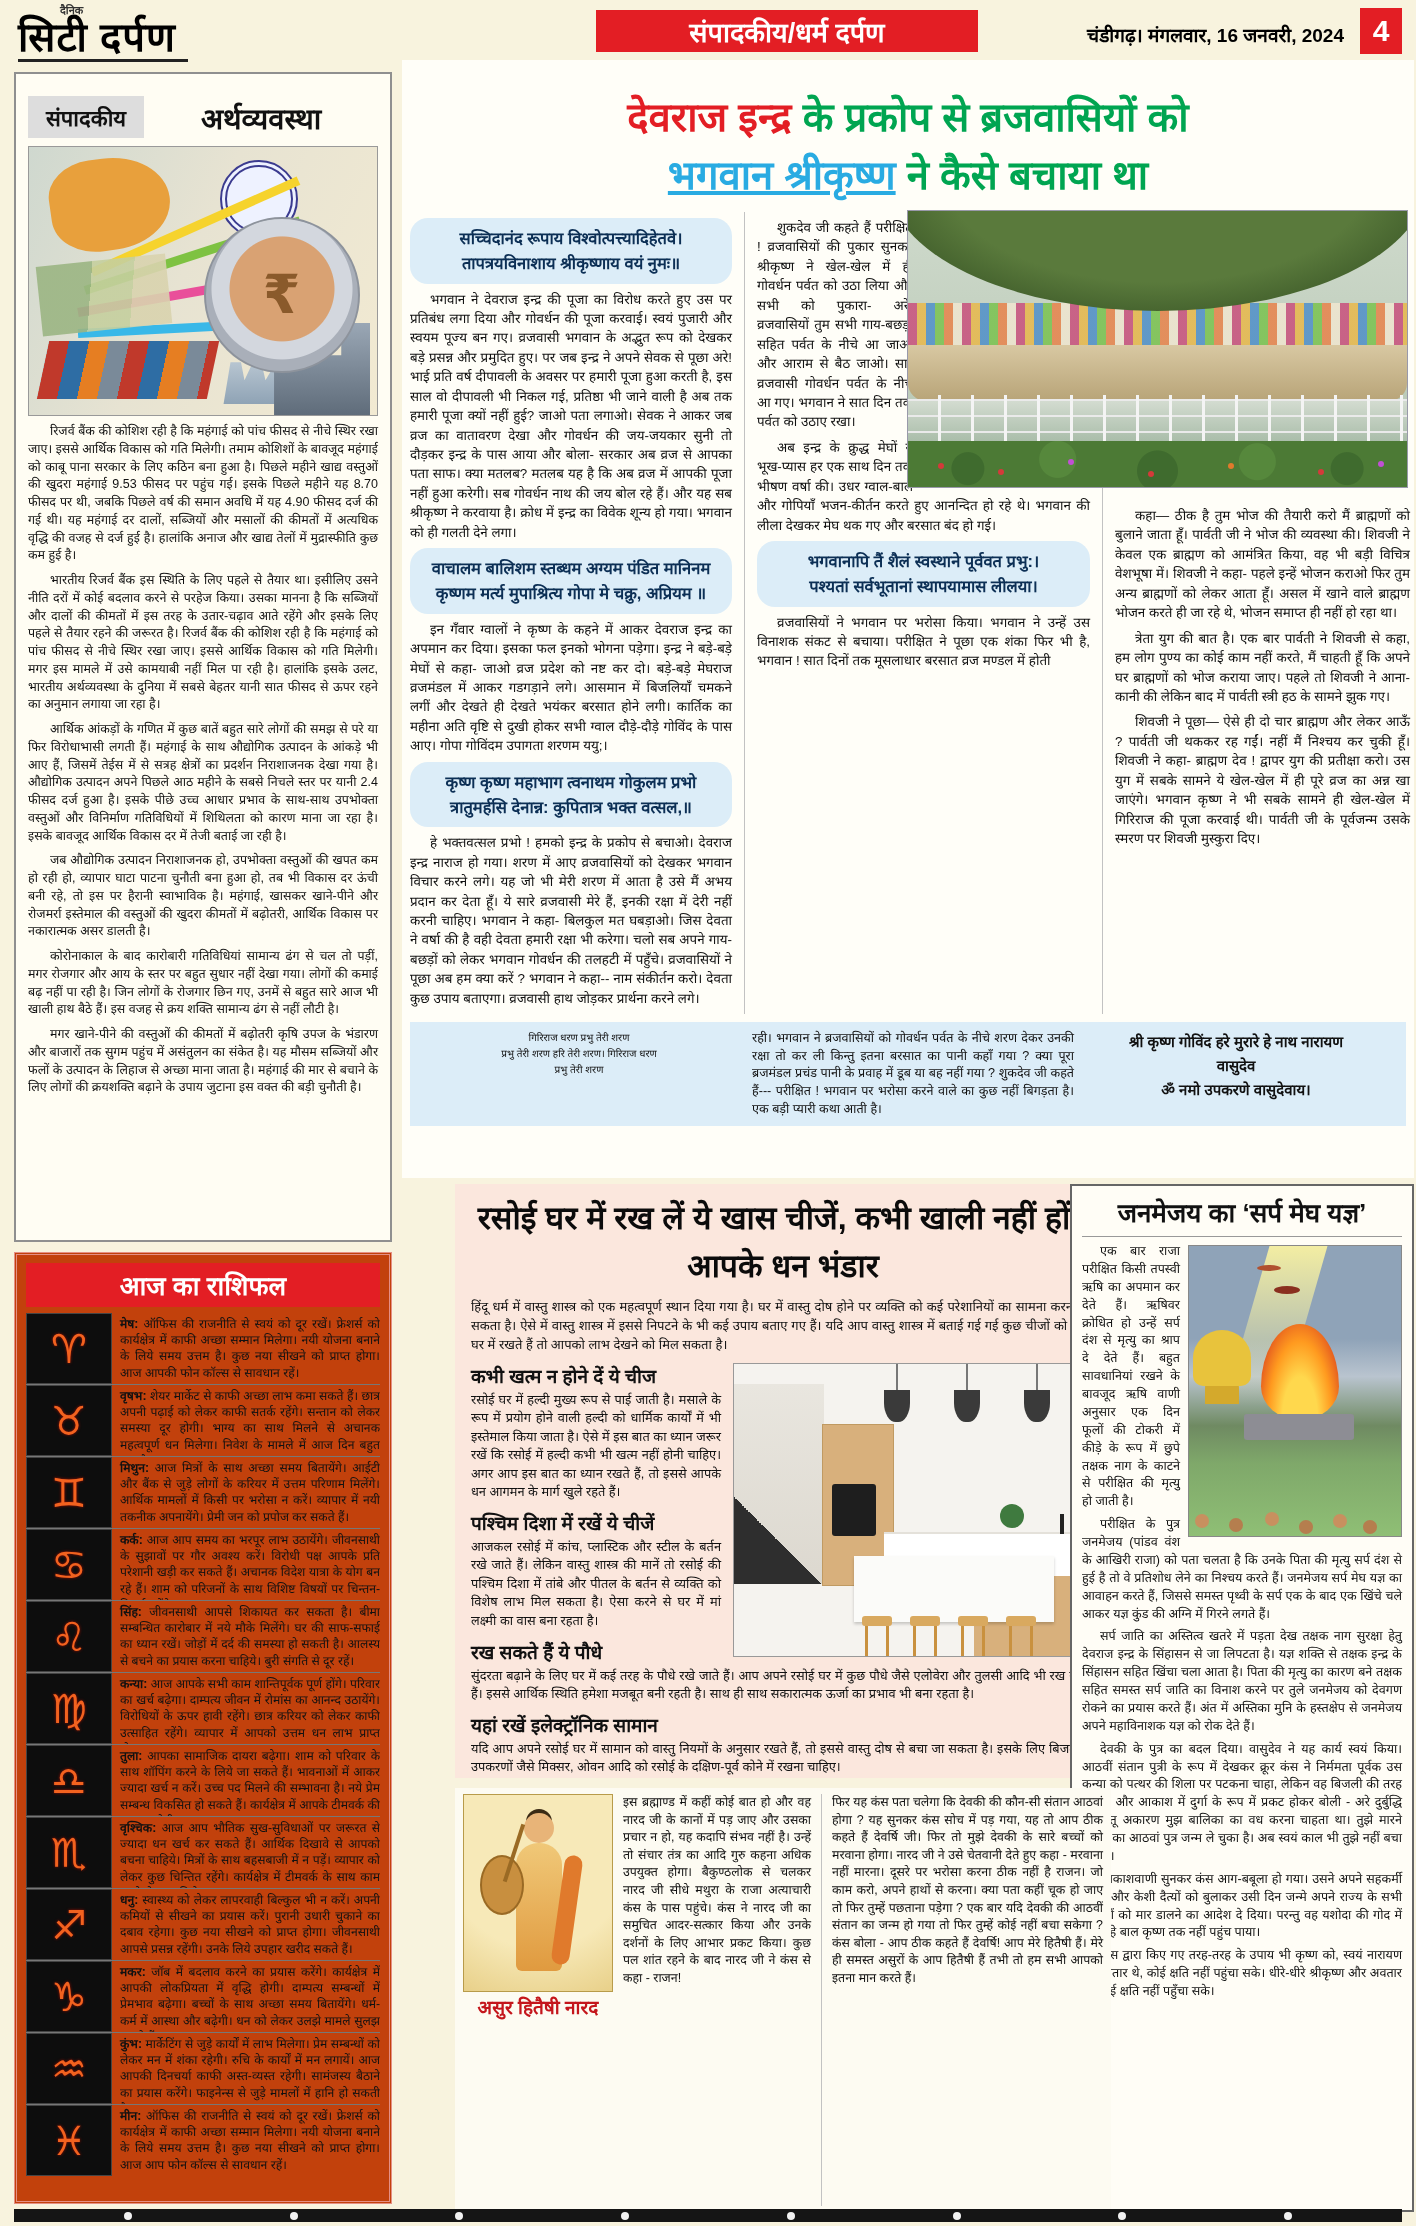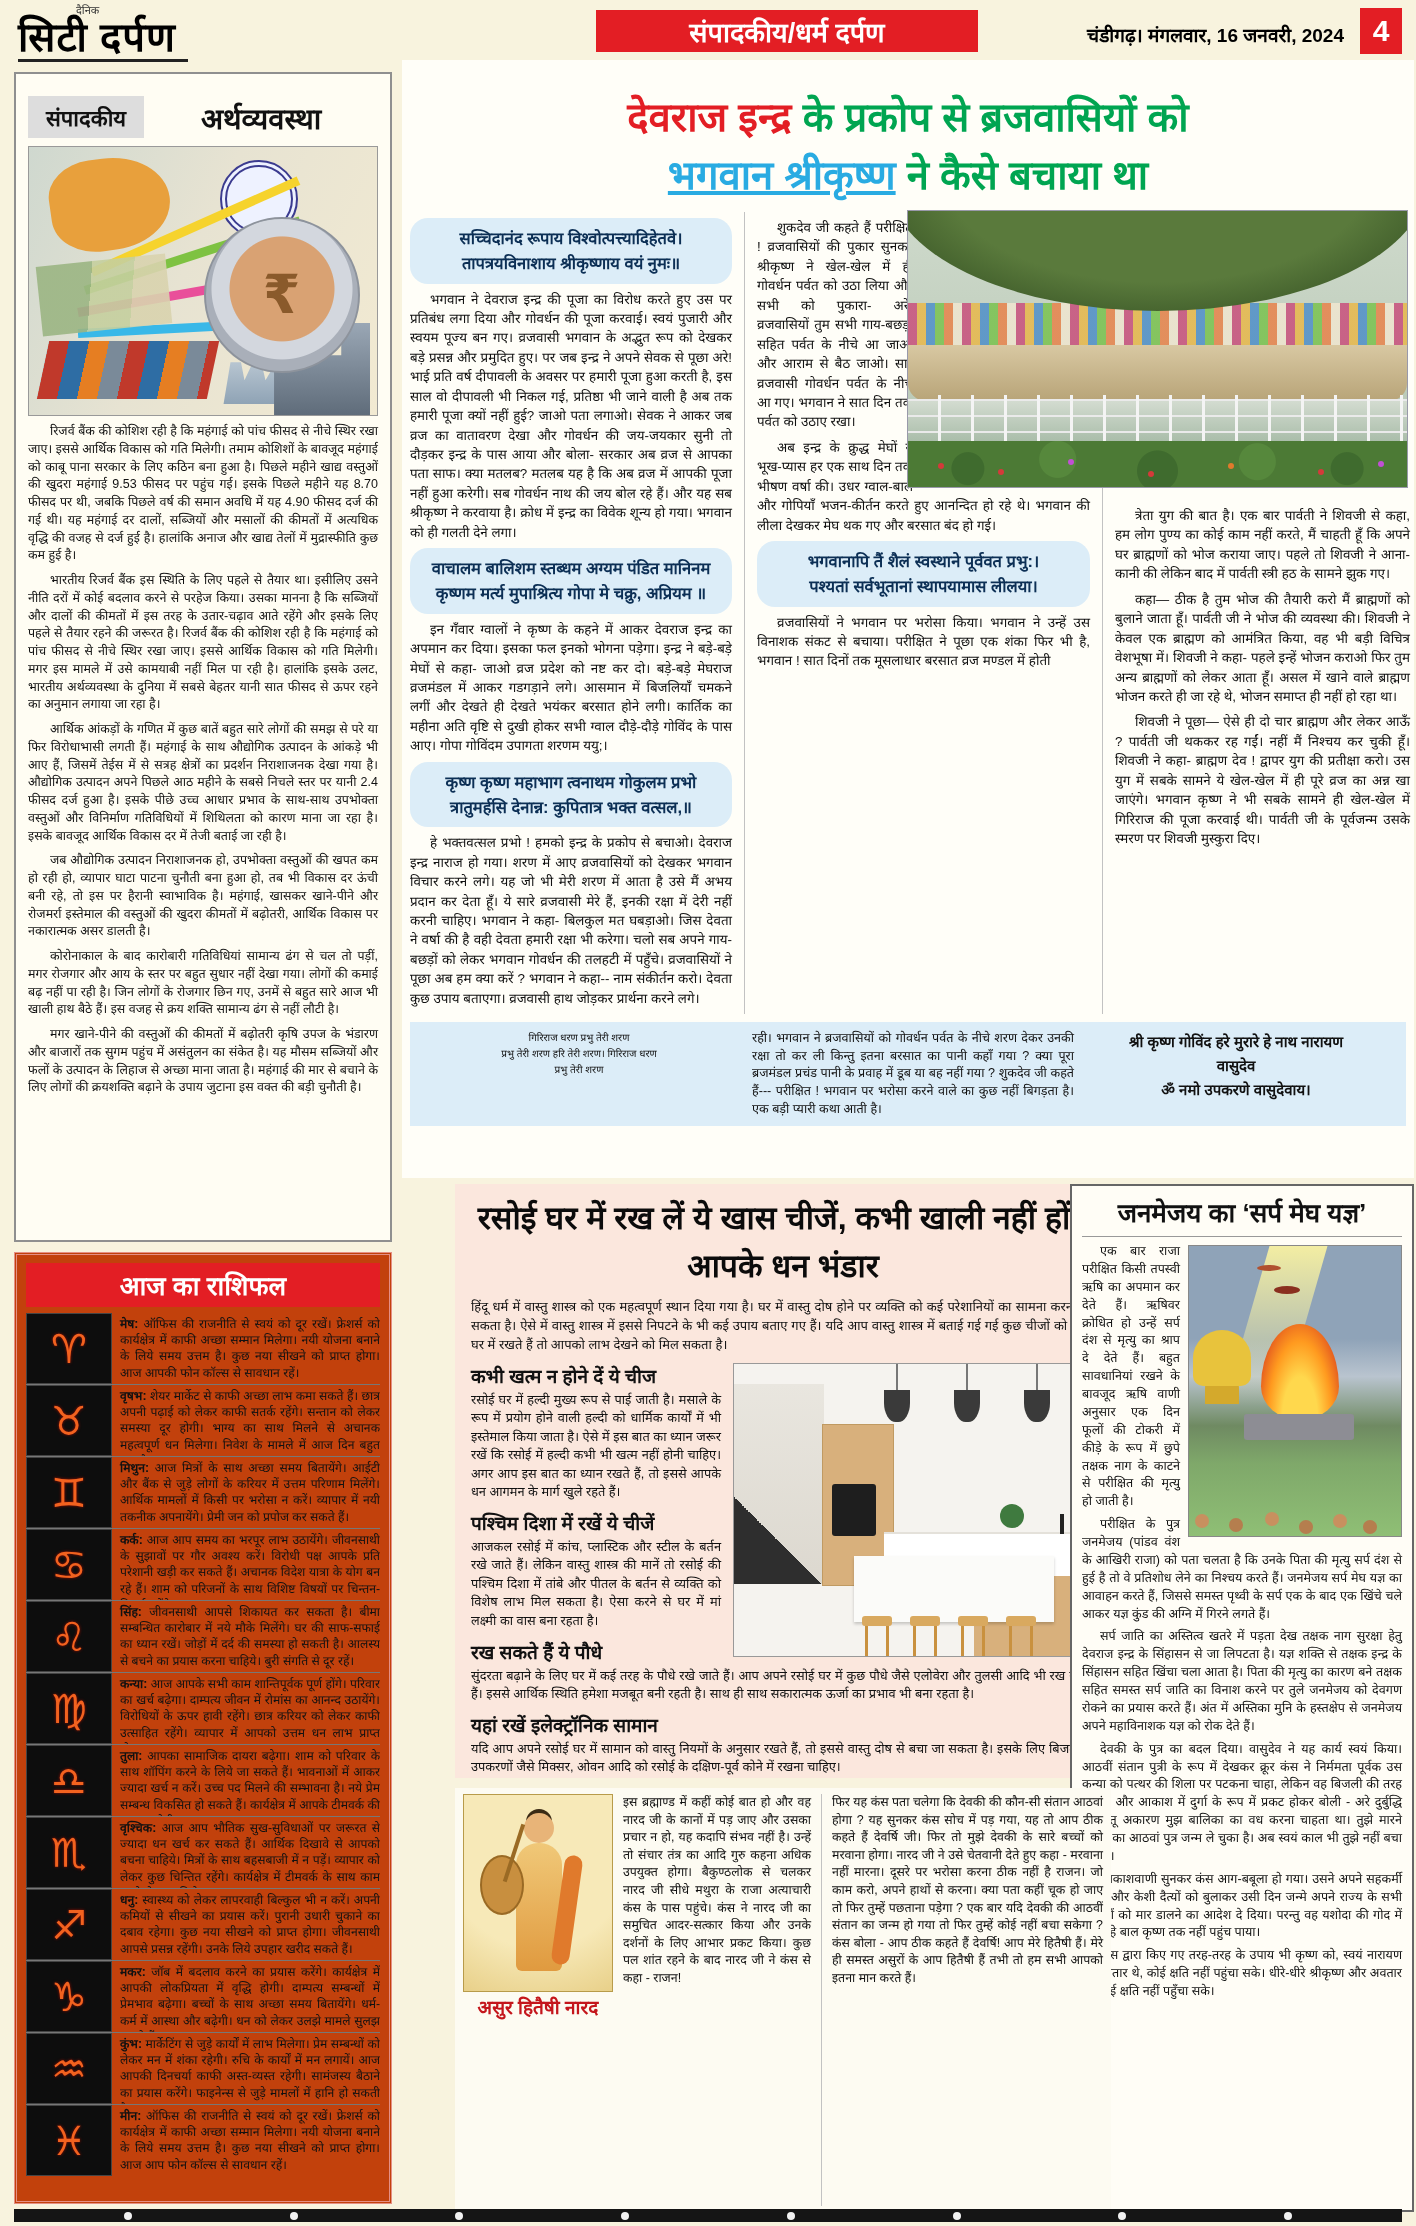--- a/index.html
+++ b/index.html
@@ -3,21 +3,21 @@
 <meta charset="utf-8">
 <style>
   html,body{margin:0;padding:0;}
   .page{position:relative;width:1416px;height:2226px;background:#f8f3de;
         font-family:"Liberation Sans","DejaVu Sans",sans-serif;overflow:hidden;color:#111;}
   [data-bind]{}
   .prewrap{white-space:pre-line;border-radius:18px;}
 
   
   .masthead{position:absolute;left:18px;top:2px;width:230px;}
-  .masthead .daily{font-size:11px;font-weight:normal;color:#333;margin-left:58px;}
+  .masthead .daily{font-size:11px;font-weight:bold;color:#333;margin-left:42px;}
   .masthead .mh-title{font-size:40px;font-weight:800;letter-spacing:1px;color:#000;line-height:1.0;}
   .masthead .mh-rule{width:170px;height:3px;background:#222;margin-top:2px;}
   .section-banner{position:absolute;left:596px;top:10px;width:382px;height:42px;background:#e31e24;
       color:#fff;font-size:27px;font-weight:800;display:flex;align-items:center;justify-content:center;}
   .dateline{position:absolute;right:72px;top:22px;font-size:19px;font-weight:700;color:#000;}
   .page-num{position:absolute;right:14px;top:8px;width:42px;height:46px;background:#e31e24;color:#fff;
       font-size:30px;font-weight:800;display:flex;align-items:center;justify-content:center;}
 
   
   .editorial{position:absolute;left:14px;top:72px;width:378px;height:1170px;background:#fffdf3;
@@ -338,22 +338,22 @@
         </div>
         <div class="k-col c2">
           <div class="img-spacer"></div>
           <p data-bind="krishna_article.col2_para1">शुकदेव जी कहते हैं परीक्षित ! व्रजवासियों की पुकार सुनकर श्रीकृष्ण ने खेल-खेल में ही गोवर्धन पर्वत को उठा लिया और सभी को पुकारा- अरे! व्रजवासियों तुम सभी गाय-बछड़ों सहित पर्वत के नीचे आ जाओ और आराम से बैठ जाओ। सारे व्रजवासी गोवर्धन पर्वत के नीचे आ गए। भगवान ने सात दिन तक पर्वत को उठाए रखा।</p>
           <p data-bind="krishna_article.col2_para2">अब इन्द्र के क्रुद्ध मेघों ने भूख-प्यास हर एक साथ दिन तक भीषण वर्षा की। उधर ग्वाल-बाल और गोपियाँ भजन-कीर्तन करते हुए आनन्दित हो रहे थे। भगवान की लीला देखकर मेघ थक गए और बरसात बंद हो गई।</p>
           <div class="shloka prewrap" data-bind="krishna_article.shloka4">भगवानापि तैं शैलं स्वस्थाने पूर्ववत प्रभु:।
 पश्यतां सर्वभूतानां स्थापयामास लीलया।</div>
           <p data-bind="krishna_article.col2_para3">व्रजवासियों ने भगवान पर भरोसा किया। भगवान ने उन्हें उस विनाशक संकट से बचाया। परीक्षित ने पूछा एक शंका फिर भी है, भगवान ! सात दिनों तक मूसलाधार बरसात व्रज मण्डल में होती</p>
         </div>
         <div class="k-col c3">
+          <p data-bind="krishna_article.col3_para2">कहा— ठीक है तुम भोज की तैयारी करो मैं ब्राह्मणों को बुलाने जाता हूँ। पार्वती जी ने भोज की व्यवस्था की। शिवजी ने केवल एक ब्राह्मण को आमंत्रित किया, वह भी बड़ी विचित्र वेशभूषा में। शिवजी ने कहा- पहले इन्हें भोजन कराओ फिर तुम अन्य ब्राह्मणों को लेकर आता हूँ। असल में खाने वाले ब्राह्मण भोजन करते ही जा रहे थे, भोजन समाप्त ही नहीं हो रहा था।</p>
           <p data-bind="krishna_article.col3_para1">त्रेता युग की बात है। एक बार पार्वती ने शिवजी से कहा, हम लोग पुण्य का कोई काम नहीं करते, मैं चाहती हूँ कि अपने घर ब्राह्मणों को भोज कराया जाए। पहले तो शिवजी ने आना-कानी की लेकिन बाद में पार्वती स्त्री हठ के सामने झुक गए।</p>
-          <p data-bind="krishna_article.col3_para2">कहा— ठीक है तुम भोज की तैयारी करो मैं ब्राह्मणों को बुलाने जाता हूँ। पार्वती जी ने भोज की व्यवस्था की। शिवजी ने केवल एक ब्राह्मण को आमंत्रित किया, वह भी बड़ी विचित्र वेशभूषा में। शिवजी ने कहा- पहले इन्हें भोजन कराओ फिर तुम अन्य ब्राह्मणों को लेकर आता हूँ। असल में खाने वाले ब्राह्मण भोजन करते ही जा रहे थे, भोजन समाप्त ही नहीं हो रहा था।</p>
           <p data-bind="krishna_article.col3_para3">शिवजी ने पूछा— ऐसे ही दो चार ब्राह्मण और लेकर आऊँ ? पार्वती जी थककर रह गईं। नहीं मैं निश्चय कर चुकी हूँ। शिवजी ने कहा- ब्राह्मण देव ! द्वापर युग की प्रतीक्षा करो। उस युग में सबके सामने ये खेल-खेल में ही पूरे व्रज का अन्न खा जाएंगे। भगवान कृष्ण ने भी सबके सामने ही खेल-खेल में गिरिराज की पूजा करवाई थी। पार्वती जी के पूर्वजन्म उसके स्मरण पर शिवजी मुस्कुरा दिए।</p>
         </div>
       </div>
       <div class="k-strip">
         <div class="ks1 prewrap" data-bind="krishna_article.strip_left">गिरिराज धरण प्रभु तेरी शरण
 प्रभु तेरी शरण हरि तेरी शरण। गिरिराज धरण
 प्रभु तेरी शरण</div>
         <div class="ks2" data-bind="krishna_article.strip_center">रही। भगवान ने ब्रजवासियों को गोवर्धन पर्वत के नीचे शरण देकर उनकी रक्षा तो कर ली किन्तु इतना बरसात का पानी कहाँ गया ? क्या पूरा ब्रजमंडल प्रचंड पानी के प्रवाह में डूब या बह नहीं गया ? शुकदेव जी कहते हैं--- परीक्षित ! भगवान पर भरोसा करने वाले का कुछ नहीं बिगड़ता है। एक बड़ी प्यारी कथा आती है।</div>
         <div class="ks3 prewrap" data-bind="krishna_article.strip_right">श्री कृष्ण गोविंद हरे मुरारे हे नाथ नारायण
 वासुदेव

